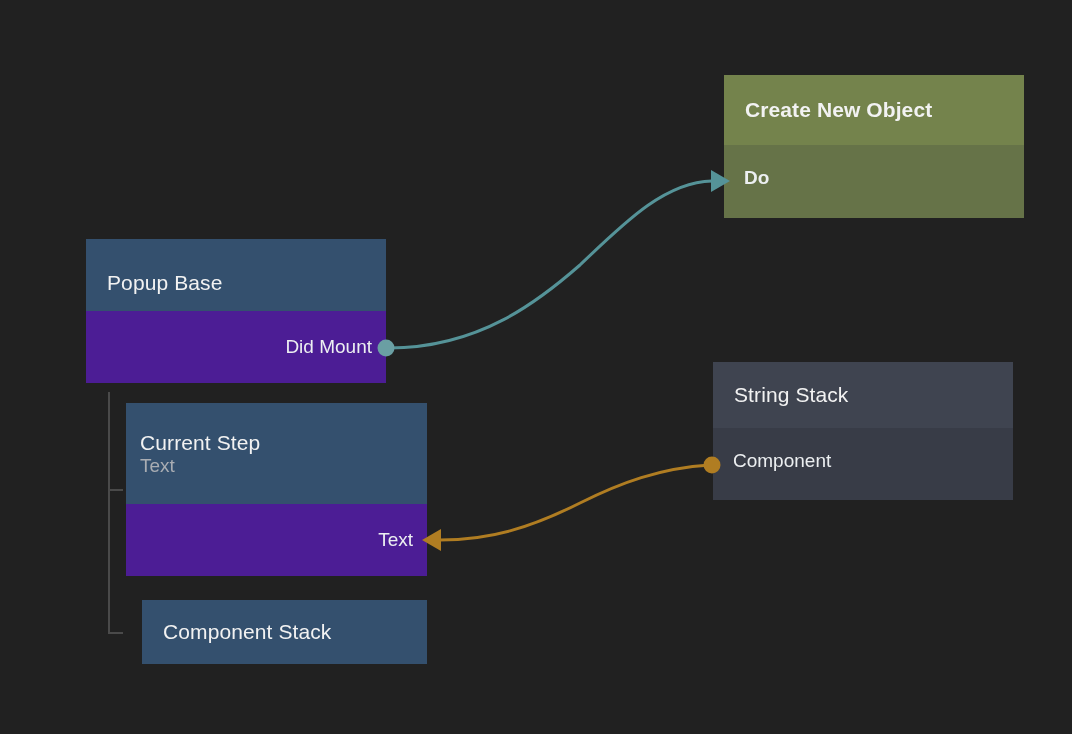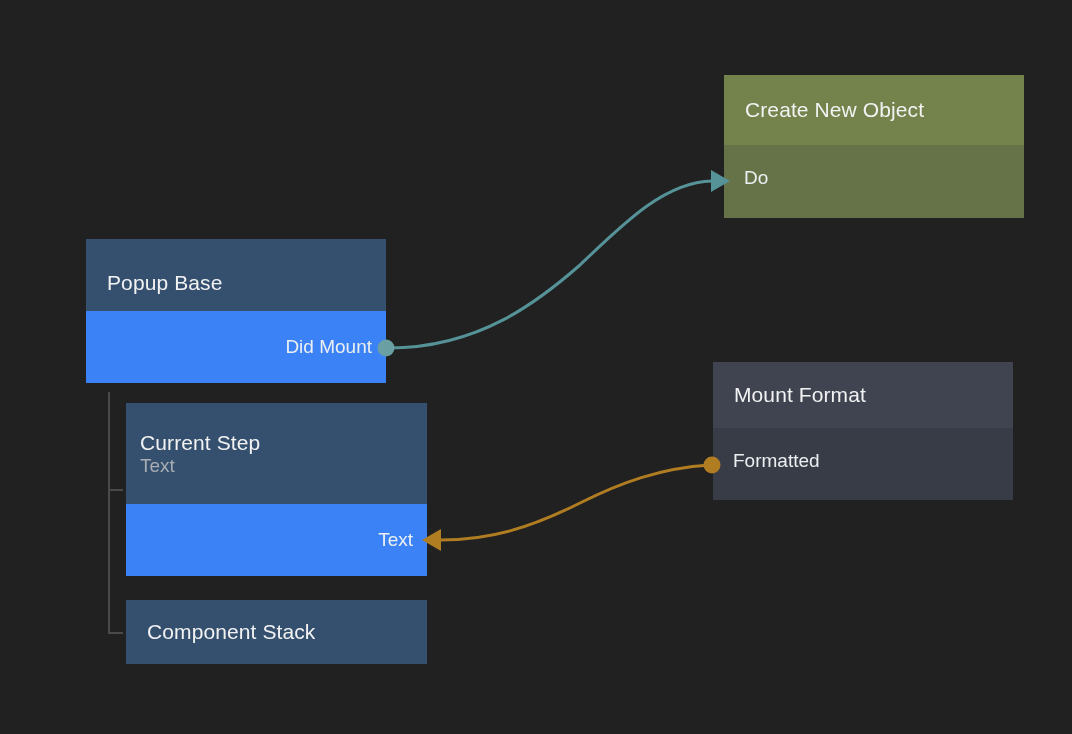--- a/index.html
+++ b/index.html
@@ -51,21 +51,21 @@
     align-items: center;
     font-size: 19px;
     color: #eceff1;
     white-space: nowrap;
   }
   .port-row.out { right: 14px; }
   .port-row.in  { left: 20px; }
 
   
   .node-blue  .node-header { background: #34506e; }
-  .node-blue  .node-body   { background: #3b82f6; }
+  .node-blue  .node-body   { background: #4c1d95; }
   .node-green .node-header { background: #74834c; }
   .node-green .node-body   { background: #667348; }
   .node-gray  .node-header { background: #3f4450; }
   .node-gray  .node-body   { background: #383c47; }
 
   
   .tree-spine {
     position: absolute;
     background: #4a4a4a;
   }
@@ -89,21 +89,21 @@
 </style>
 </head>
 <body>
 
 <div id="canvas">
 
   <div class="tree-spine" style="left:108px; top:392px; width:2px; height:242px;"></div>
   <div class="tree-branch" style="left:108px; top:489px; width:15px;"></div>
   <div class="tree-branch" style="left:108px; top:632px; width:15px;"></div>
 
-  <div class="node node-green" style="left:724px; top:75px; width:300px; height:143px;">
+  <div class="node node-green" style="left:724px; top:75px; width:300px; height:143px;font-weight:bold;">
     <div class="node-header" style="height:70px; padding:0 0 0 21px;">
       <div class="node-title">Create New Object</div>
     </div>
     <div class="node-body" style="height:73px;">
       <div class="port-row in" style="top:22px;">
         <span>Do</span>
       </div>
     </div>
   </div>
 
@@ -124,32 +124,32 @@
       <div class="node-subtitle">Text</div>
     </div>
     <div class="node-body" style="height:72px;">
       <div class="port-row out" style="top:25px;">
         <span>Text</span>
       </div>
     </div>
   </div>
 
   <div class="node node-blue" style="left:126px; top:600px; width:301px; height:66px;">
-    <div class="node-header" style="height:64px; padding:0 0 0 21px;">
+    <div class="node-header" style="height:64px; padding:0 0 0 21px;margin-left:16px;">
       <div class="node-title">Component Stack</div>
     </div>
   </div>
 
   <div class="node node-gray" style="left:713px; top:362px; width:300px; height:138px;">
     <div class="node-header" style="height:66px; padding:0 0 0 21px;">
-      <div class="node-title">Mount Format</div>
+      <div class="node-title">String Stack</div>
     </div>
     <div class="node-body" style="height:72px;">
       <div class="port-row in" style="top:22px;">
-        <span>Formatted</span>
+        <span>Component</span>
       </div>
     </div>
   </div>
 
   <svg id="wires" viewBox="0 0 1072 734">
 
     <path class="wire" d="M 389 348 C 480 348, 540 300, 580 265 C 625 222, 665 182, 712 181" stroke="#559398"></path>
     <polygon class="wire-dot" points="711,170 730,181 711,192" fill="#559398"></polygon>
     <circle class="wire-dot" cx="386" cy="348" r="8.5" fill="#6a9fa3"></circle>
 

